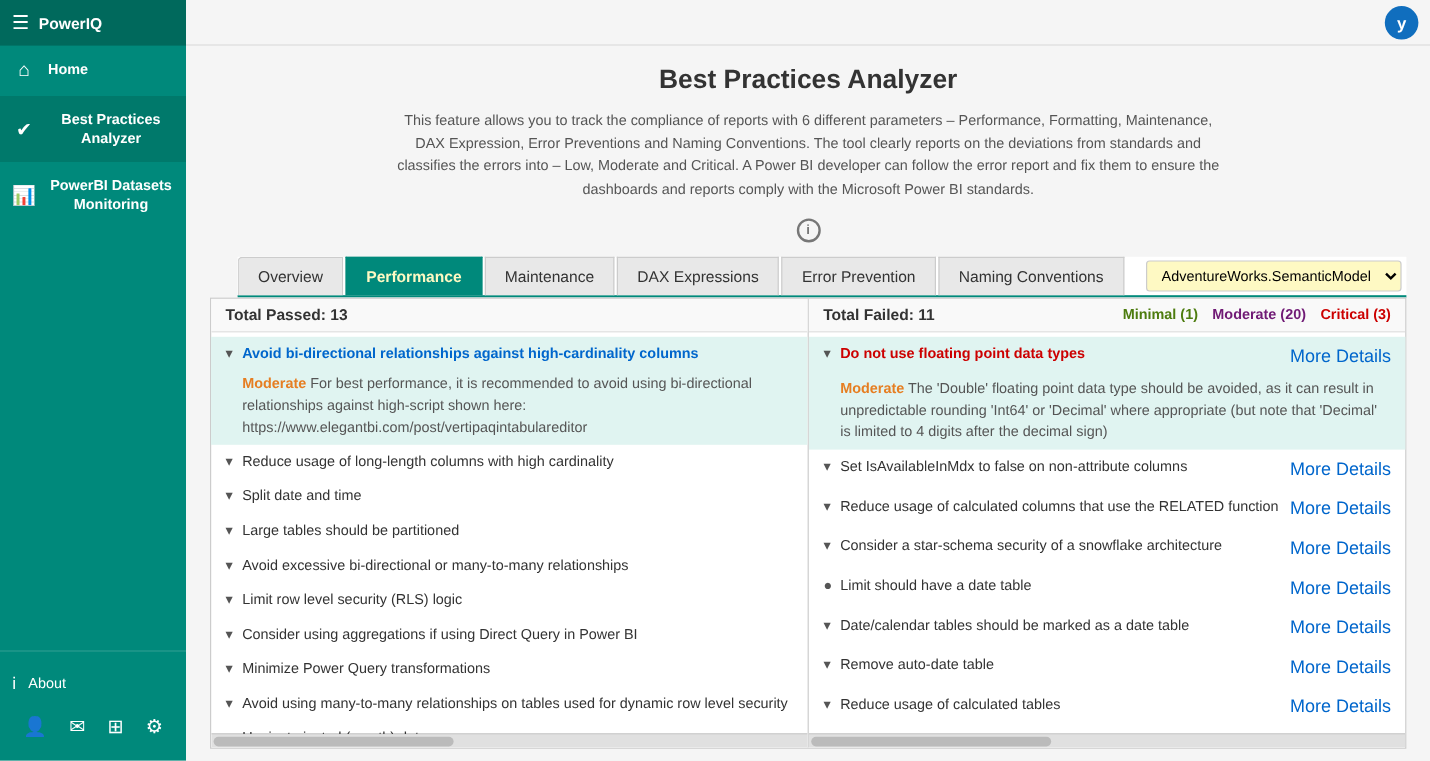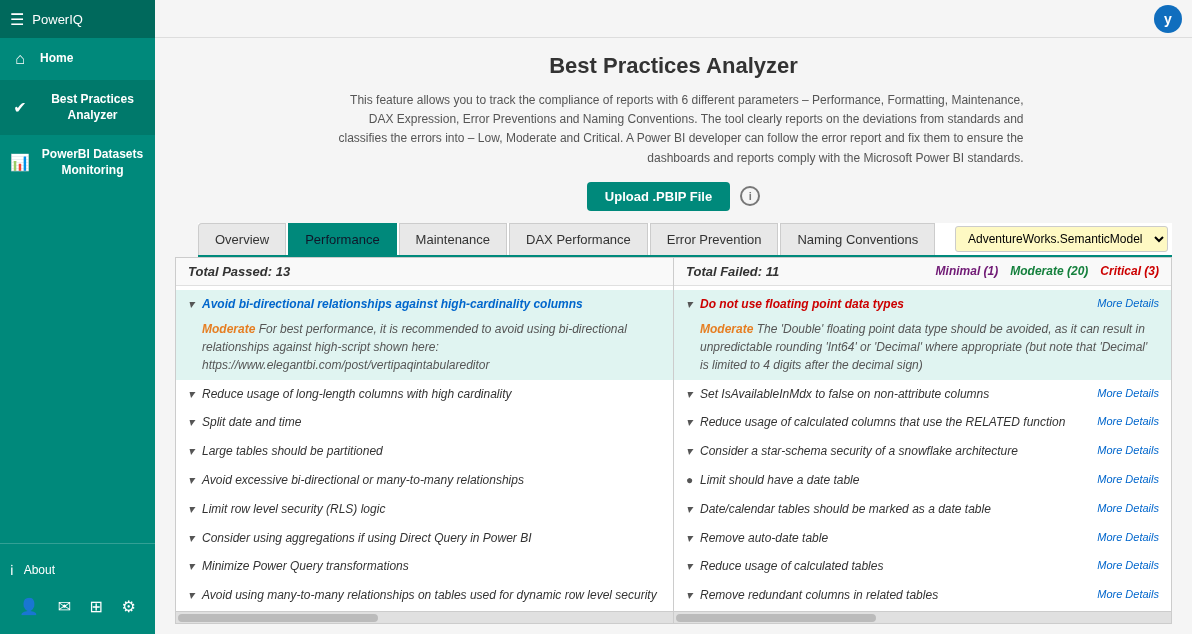--- a/index.html
+++ b/index.html
@@ -18,21 +18,21 @@
     .sidebar-header {
       background: #00695c;
       padding: 8px 10px;
       display: flex;
       align-items: center;
       gap: 8px;
       height: 38px;
     }
     .sidebar-header-text {
       font-size: 13px;
-      font-weight: normal;
+      font-weight: bold;
       color: white;
     }
     .hamburger-icon { font-size: 16px; cursor: pointer; color: white; }
     .sidebar-nav { flex: 1; display: flex; flex-direction: column; }
     .sidebar-item {
       display: flex;
       align-items: center;
       gap: 10px;
       padding: 12px 10px;
       cursor: pointer;
@@ -100,21 +100,21 @@
       overflow: hidden;
     }
     .page-title {
       text-align: center;
       font-size: 22px;
       font-weight: 600;
       color: #333;
       margin-bottom: 12px;
     }
     .description {
-      text-align: right;
+      text-align: center;
       font-size: 12px;
       color: #555;
       line-height: 1.6;
       max-width: 700px;
       margin: 0 auto 14px;
     }
     .action-bar {
       display: flex;
       justify-content: center;
       align-items: center;
@@ -152,23 +152,23 @@
       font-size: 13px;
       color: #333;
       border: 1px solid #ccc;
       border-bottom: none;
       background: #e8e8e8;
       margin-right: 2px;
     }
     .tab:first-child { border-radius: 4px 0 0 0; }
     .tab.active {
       background: #00897b;
-      color: #0f172a;
+      color: #fef9c3;
       border-color: #00897b;
-      font-weight: 400;
+      font-weight: 700;
     }
 
     
     .model-dropdown {
       margin-left: auto;
       display: flex;
       align-items: center;
     }
     .model-select {
       border: 1px solid #ccc;
@@ -193,21 +193,20 @@
       flex: 1;
       background: white;
       border: 1px solid #ccc;
       overflow: hidden;
     }
     .panel {
       flex: 1;
       display: flex;
       flex-direction: column;
       overflow: hidden;
-      font-style: italic;
     }
     .panel-left { border-right: 1px solid #ccc; }
     .panel-header {
       padding: 6px 12px;
       font-size: 13px;
       font-weight: 600;
       color: #333;
       background: #f9f9f9;
       border-bottom: 1px solid #e0e0e0;
     }
@@ -231,31 +230,31 @@
     .list-item.expanded { flex-direction: column; }
     .expanded-content {
       font-size: 12px;
       color: #555;
       margin-top: 3px;
       padding-left: 14px;
       line-height: 1.5;
     }
     .moderate-label { color: #e67e22; font-weight: 600; }
     .failed-item { color: #cc0000; font-weight: 600; }
-    .more-details { color: #0066cc; cursor: pointer; font-size: 11px; }
+    .more-details { color: #0066cc; cursor: pointer; font-size: 15px; }
 
     
     .status-badges {
       display: flex;
       gap: 12px;
       margin-left: auto;
       font-size: 12px;
     }
-    .badge-minimal { color: #701a75; font-weight: 600; padding-left: 30px; }
-    .badge-moderate { color: #15803d; font-weight: 600; }
+    .badge-minimal { color: #4d7c0f; font-weight: 600; padding-left: 30px; }
+    .badge-moderate { color: #701a75; font-weight: 600; }
     .badge-critical { color: #cc0000; font-weight: 600; }
 
     .panel-header-right {
       display: flex;
       align-items: center;
       justify-content: space-between;
     }
 
     
     .panel-body::-webkit-scrollbar { width: 8px; height: 8px; }
@@ -321,30 +320,29 @@
 
   <div class="top-bar">
     <div class="yammer-icon">y</div>
   </div>
 
   <div class="content-area">
     <div class="page-title">Best Practices Analyzer</div>
     <div class="description">This feature allows you to track the compliance of reports with 6 different parameters – Performance, Formatting, Maintenance, DAX Expression, Error Preventions and Naming Conventions. The tool clearly reports on the deviations from standards and classifies the errors into – Low, Moderate and Critical. A Power BI developer can follow the error report and fix them to ensure the dashboards and reports comply with the Microsoft Power BI standards.</div>
 
     <div class="action-bar">
-      <button class="upload-btn">Upload .PBIP File</button>
       <div class="info-icon">i</div>
     </div>
 
     <div class="tabs-row">
       <div class="tabs" style="flex:1;margin-left:23px;">
         <div class="tab">Overview</div>
         <div class="tab active">Performance</div>
         <div class="tab">Maintenance</div>
-        <div class="tab">DAX Performance</div>
+        <div class="tab">DAX Expressions</div>
         <div class="tab">Error Prevention</div>
         <div class="tab">Naming Conventions</div>
         <div class="model-dropdown" style="margin-left:auto; margin-right: 4px;">
           <select class="model-select">
             <option>AdventureWorks.SemanticModel</option>
           </select>
         </div>
       </div>
     </div>
 

